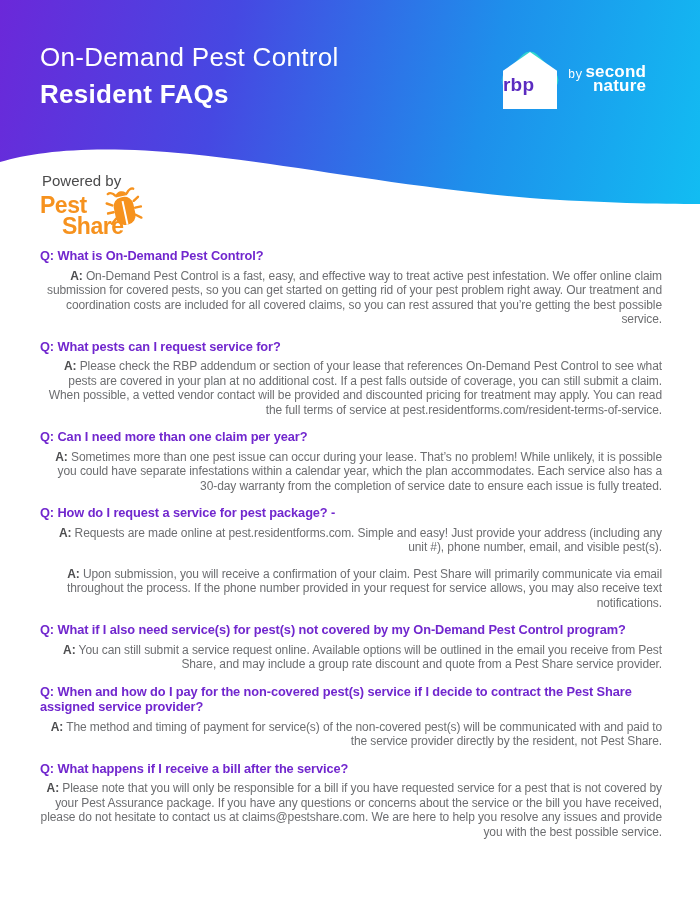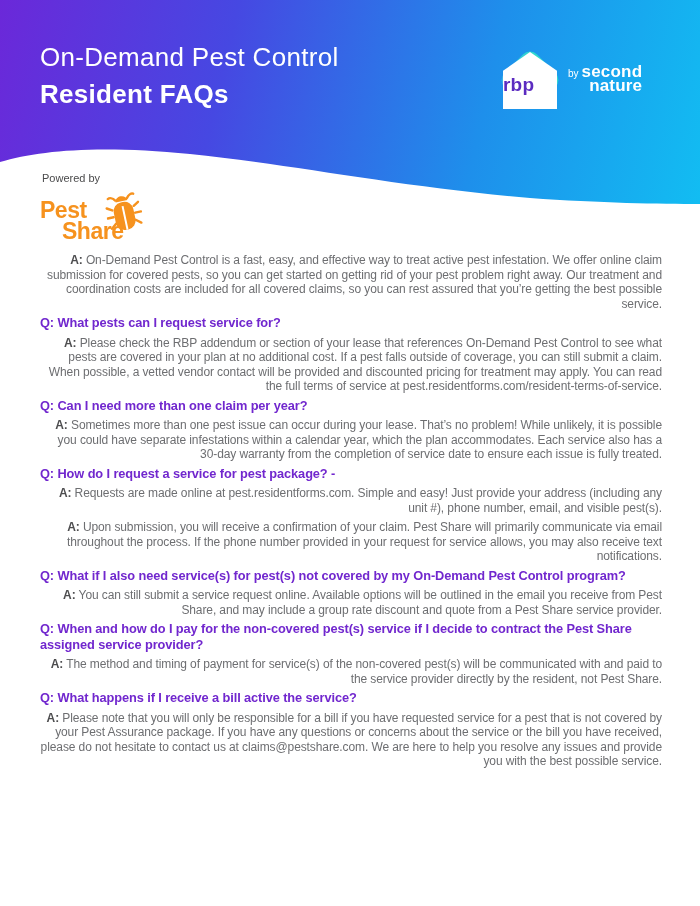--- a/index.html
+++ b/index.html
@@ -82,47 +82,48 @@
     margin-top: 9px;
     letter-spacing: 0.2px;
   }
   .sn-brand {
     position: absolute;
     left: 568px; top: 65px;
     display: flex;
     color: #ffffff;
   }
   .sn-by {
-    font-size: 10px;
+    font-size: 12px;
     font-weight: 400;
     margin-top: 3px;
     margin-right: 3px;
+    font-family: Liberation Mono, monospace;
   }
   .sn-stack {
     display: flex;
     flex-direction: column;
     align-items: flex-end;
   }
   .sn-line {
     font-size: 17px;
     font-weight: 700;
     line-height: 14px;
     letter-spacing: 0.2px;
   }
 
   
   .powered-by {
     position: absolute;
     left: 40px; top: 172px;
   }
   .powered-by-label {
-    font-size: 11px;
+    font-size: 15px;
     color: var(--powered-by-gray, #4A4A4B);
     margin-left: 2px;
-    margin-bottom: 13px;
+    margin-bottom: 3px;
   }
   .ps-logo {
     position: relative;
     width: 130px; height: 48px;
     color: var(--pestshare-orange, #F6921E);
   }
   .ps-pest {
     position: absolute;
     left: 0; top: 0;
     font-size: 23px;
@@ -147,21 +148,21 @@
     width: 36px; height: 42px;
     transform: rotate(-12deg);
   }
 
   
   .faq-list {
     position: absolute;
     left: 40px; top: 248px;
     width: 622px;
   }
-  .faq-item + .faq-item { margin-top: 4px; }
+  .faq-item + .faq-item { margin-top: 12px; }
   .question {
     color: var(--question-purple, #7127CE);
     font-size: 12.8px;
     font-weight: 700;
     line-height: 15.5px;
     letter-spacing: -0.1px;
   }
   .answer {
     margin-top: 5px;
     color: var(--body-gray, #6D6E71);
@@ -227,20 +228,21 @@
           <rect x="8" y="10" width="20" height="28" rx="9" fill="currentColor"></rect>
           <line x1="18" y1="14" x2="18" y2="38" stroke="#ffffff" stroke-width="2"></line>
         </svg>
       </span>
     </div>
   </div>
 
   <div class="faq-list">
 
     <div class="faq-item">
+      <div class="question">Q: What is On-Demand Pest Control?</div>
       <p class="answer"><span class="a-prefix">A:</span> <span>On-Demand Pest Control is a fast, easy, and effective way to treat active pest infestation. We offer online claim submission for covered pests, so you can get started on getting rid of your pest problem right away. Our treatment and coordination costs are included for all covered claims, so you can rest assured that you’re getting the best possible service.</span></p>
     </div>
 
     <div class="faq-item">
       <div class="question">Q: What pests can I request service for?</div>
       <p class="answer"><span class="a-prefix">A:</span> <span>Please check the RBP addendum or section of your lease that references On-Demand Pest Control to see what pests are covered in your plan at no additional cost. If a pest falls outside of coverage, you can still submit a claim. When possible, a vetted vendor contact will be provided and discounted pricing for treatment may apply. You can read the full terms of service at pest.residentforms.com/resident-terms-of-service.</span></p>
     </div>
 
     <div class="faq-item">
       <div class="question">Q: Can I need more than one claim per year?</div>
@@ -260,18 +262,18 @@
       <div class="question">Q: What if I also need service(s) for pest(s) not covered by my On-Demand Pest Control program?</div>
       <p class="answer"><span class="a-prefix">A:</span> <span>You can still submit a service request online. Available options will be outlined in the email you receive from Pest Share, and may include a group rate discount and quote from a Pest Share service provider.</span></p>
     </div>
 
     <div class="faq-item">
       <div class="question">Q: When and how do I pay for the non-covered pest(s) service if I decide to contract the Pest Share assigned service provider?</div>
       <p class="answer"><span class="a-prefix">A:</span> <span>The method and timing of payment for service(s) of the non-covered pest(s) will be communicated with and paid to the service provider directly by the resident, not Pest Share.</span></p>
     </div>
 
     <div class="faq-item">
-      <div class="question">Q: What happens if I receive a bill active the service?</div>
+      <div class="question">Q: What happens if I receive a bill after the service?</div>
       <p class="answer"><span class="a-prefix">A:</span> <span>Please note that you will only be responsible for a bill if you have requested service for a pest that is not covered by your Pest Assurance package. If you have any questions or concerns about the service or the bill you have received, please do not hesitate to contact us at claims@pestshare.com. We are here to help you resolve any issues and provide you with the best possible service.</span></p>
     </div>
 
   </div>
 </div>
 
 </body></html>

